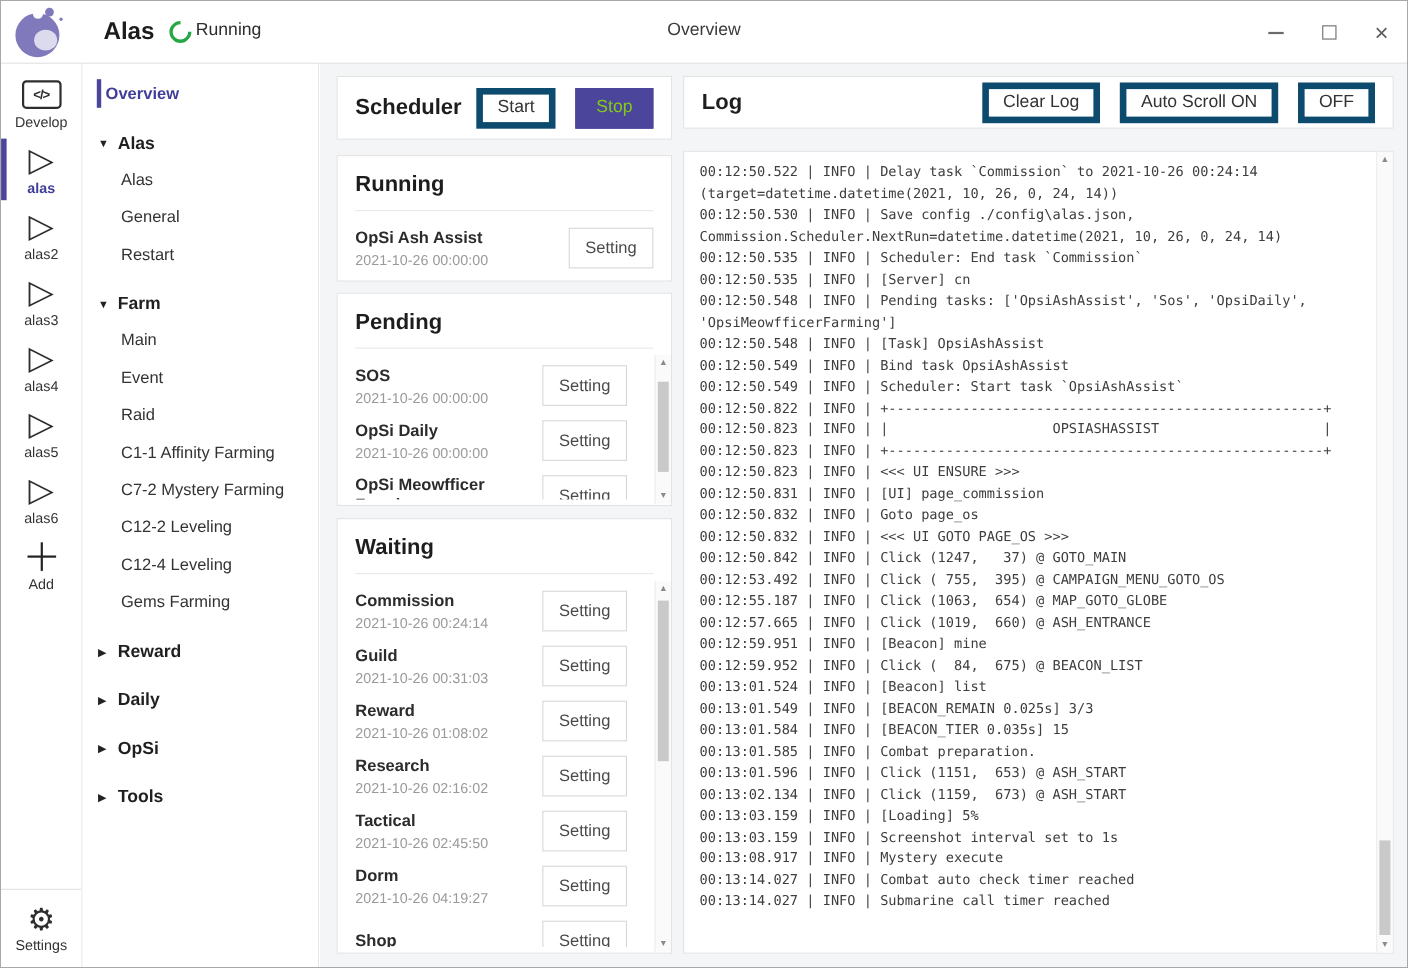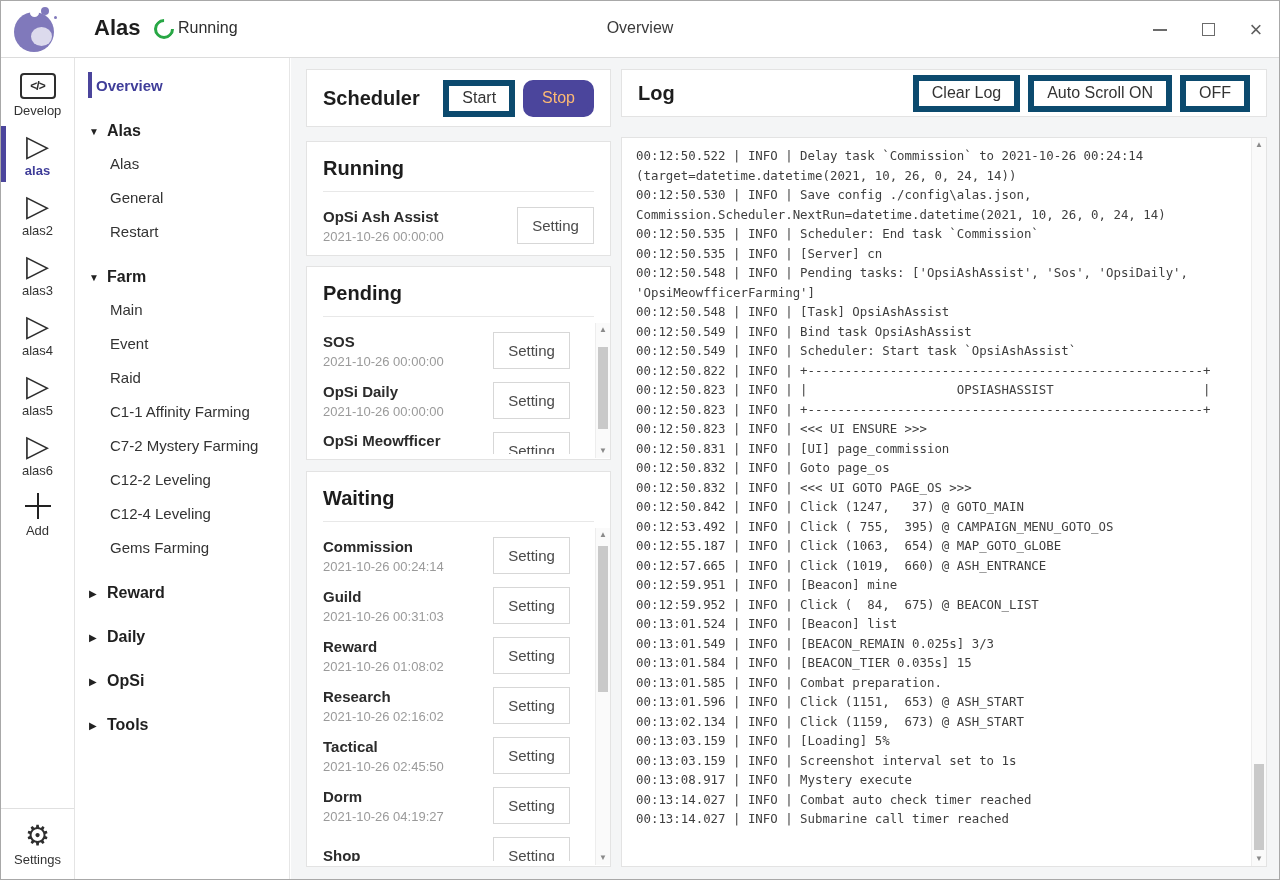--- a/index.html
+++ b/index.html
@@ -49,24 +49,24 @@
   .nav-group { height:30px; margin-top:14px; display:flex; align-items:center; padding-left:14px; cursor:pointer; }
   .nav-group .tri { font-size:10px; color:#222; width:18px; }
   .nav-group .nav-group-label { font-size:16px; font-weight:bold; color:#1f1f1f; }
   .nav-child { height:34px; display:flex; align-items:center; padding-left:35px; font-size:15px; color:#333; cursor:pointer; }
 
   
   .content { position:absolute; left:290px; top:57px; right:0; bottom:0; background:#f4f5f6; }
   .panel { position:absolute; background:#fff; border:1px solid #e3e3e3; }
 
   
-  .bar-panel { display:flex; align-items:center; padding:0 16px; }
+  .bar-panel { display:flex; align-items:center; padding:0 16px;gap:10px; }
   .bar-title { font-size:20px; font-weight:bold; color:#1d1d1d; flex-grow:1; }
   .btn { height:37px; background:#fff; border:6px solid #0c4a6e; color:#333; font-size:16px; font-family:"Liberation Sans",sans-serif; padding:0 13px; display:flex; align-items:center; justify-content:center; cursor:pointer; }
-  .btn.primary { background:#4b459c; border-color:#4b459c; color:#fdba74;border-radius:10px; }
+  .btn.primary { background:#4b459c; border-color:#4b459c; color:#84cc16; }
   .btn + .btn { margin-left:8px; }
 
   
   .section-header { font-size:20px; font-weight:bold; color:#1d1d1d; padding:15px 16px 11px; }
   .section-divider { height:1px; background:#e8e8e8; margin:0 16px; }
   .task-list { position:relative; padding:8px 16px 0; overflow:hidden; }
   .task-list.with-scroll { padding-right:40px; }
   .task-row { height:50px; display:flex; align-items:center; justify-content:space-between; }
   .task-info { overflow:hidden; }
   .task-name { font-size:15px; font-weight:bold; color:#2b2b2b; line-height:19px; }

